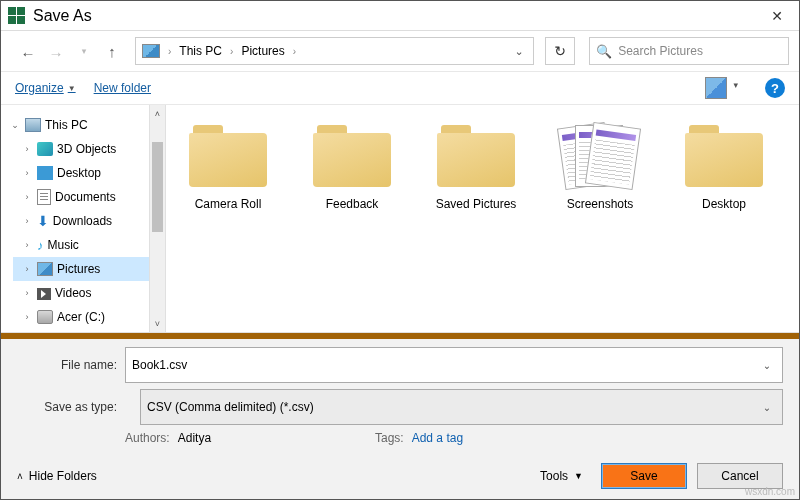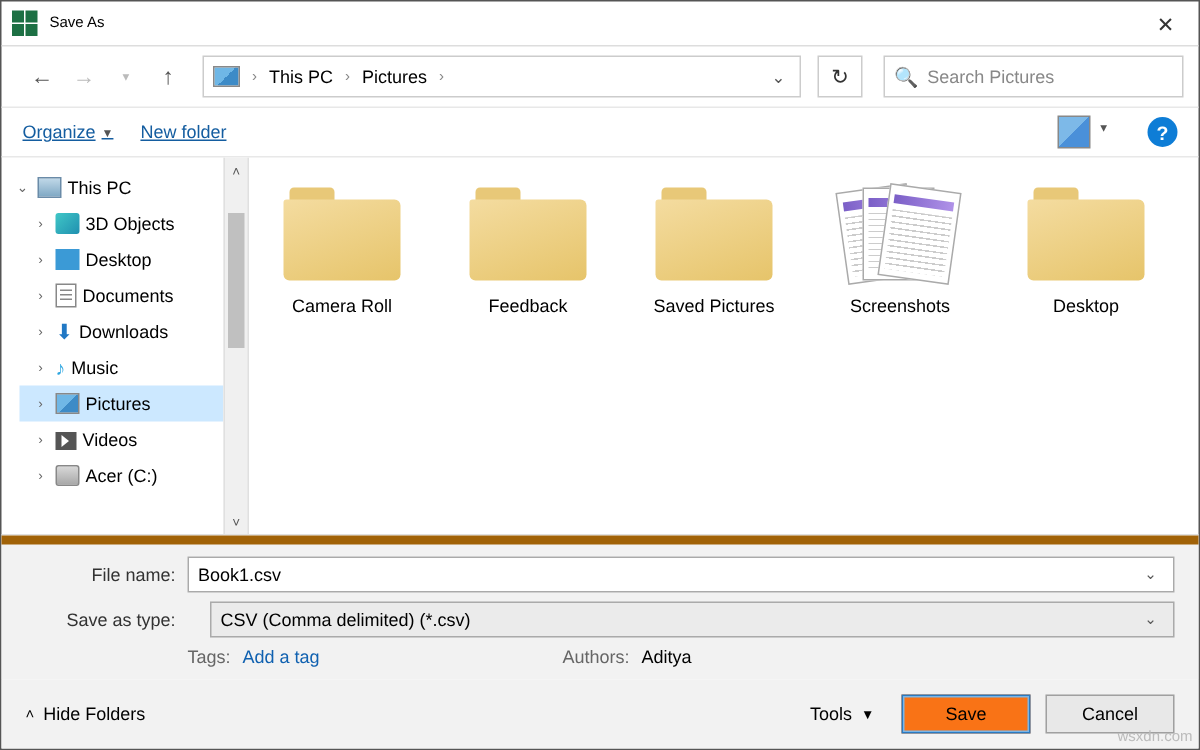--- a/index.html
+++ b/index.html
@@ -3,21 +3,21 @@
 <meta charset="utf-8">
 <style>
   * { box-sizing: border-box; font-family: "Segoe UI", Tahoma, sans-serif; }
   body { margin:0; background:#fff; font-size:12px; color:#000; }
   .window { width:800px; height:500px; border:1px solid #555; display:flex; flex-direction:column; position:relative; background:#fff;}
   
   .titlebar { height:30px; display:flex; align-items:center; padding:0 0 0 6px; border-bottom:1px solid #ddd; }
   .app-icon { width:18px; height:18px; display:flex; flex-direction:column; margin-right:8px;}
   .app-icon .row { display:flex; }
   .app-icon .c { width:8px; height:8px; margin:0.5px; background:#1d7044; }
-  .title { font-size:10px; }
+  .title { font-size:16px; }
   .title-spacer { flex:1; }
   .close-btn { width:44px; height:30px; display:flex; align-items:center; justify-content:center; font-size:14px; color:#333; }
   
   .navrow { height:40px; display:flex; align-items:center; padding:4px 10px 4px 16px; gap:6px; }
   .nav-arrow { width:22px; height:22px; display:flex; align-items:center; justify-content:center; color:#555; font-size:15px; }
   .nav-arrow.dis { color:#bbb; }
   .addr { flex:1; height:28px; border:1px solid #ccc; display:flex; align-items:center; padding:0 4px 0 2px; margin:0 6px; }
   .addr .pic-ico { width:18px; height:14px; background:linear-gradient(135deg,#6fb7e6 50%,#3d8bc7 50%); margin:0 4px; border:1px solid #888;}
   .crumb { padding:0 4px; color:#000; }
   .crumb-sep { color:#888; font-size:10px; padding:0 4px;}
@@ -68,21 +68,21 @@
   .folder.shots .sheet {position:absolute; width:48px; height:62px; background:#fff; border:1px solid #aaa;}
   .folder.shots .s1{left:0;top:0; transform:rotate(-8deg);}
   .folder.shots .s2{left:14px;top:0;}
   .folder.shots .s3{left:28px;top:0; transform:rotate(8deg);}
   .folder.shots .sheet::before{content:""; position:absolute; left:3px; right:3px; top:6px; height:6px; background:linear-gradient(90deg,#7b5fc7,#b092e8);}
   .folder.shots .sheet::after{content:""; position:absolute; left:3px; right:3px; top:16px; bottom:4px; background:repeating-linear-gradient(#ccc,#ccc 1px,#fff 1px,#fff 4px);}
   
   .form { padding:8px 16px 8px 16px; background:#f2f2f2; border-top:6px solid #a16207;}
   .frow { display:flex; align-items:center; margin-bottom:6px; }
   .flabel { width:108px; text-align:right; padding-right:8px; color:#333; font-size:12px;}
-  .finput { flex:1; height:24px; border:1px solid #aaa; background:#fff; padding:0 6px; font-size:12px; display:flex; align-items:center; justify-content:space-between;}
+  .finput { flex:1; height:36px; border:1px solid #aaa; background:#fff; padding:0 6px; font-size:12px; display:flex; align-items:center; justify-content:space-between;}
   .fgray { background:#ebebeb;margin-left:15px;}
   .drop-chev{width:18px; text-align:center; color:#555; font-size:10px;}
   .meta { display:flex; padding-left:108px; gap:10px; margin-top:4px;}
   .meta .ml { color:#666; margin-right:2px;}
   .meta .mv { color:#000;}
   .meta .link { color:#1061b0;}
   .meta .col { width:240px; display:flex; gap:6px;}
   
   .footer { height:46px; display:flex; align-items:center; padding:0 16px; background:#f2f2f2; gap:10px;}
   .hidefold { display:flex; align-items:center; gap:6px; font-size:12px; color:#000;}
@@ -255,26 +255,26 @@
     </div>
     <div class="frow">
       <div class="flabel">Save as type:</div>
       <div class="finput fgray">
         <span>CSV (Comma delimited) (*.csv)</span>
         <span class="drop-chev">⌄</span>
       </div>
     </div>
     <div class="meta">
       <div class="col">
+        <span class="ml">Authors:</span>
+        <span class="mv">Aditya</span>
+      </div>
+      <div class="col">
         <span class="ml">Tags:</span>
         <span class="link">Add a tag</span>
-      </div>
-      <div class="col">
-        <span class="ml">Authors:</span>
-        <span class="mv">Aditya</span>
       </div>
     </div>
   </div>
 
   <div class="footer">
     <div class="hidefold">
       <span class="ch">˄</span>
       <span>Hide Folders</span>
     </div>
     <div class="ft-spacer"></div>

